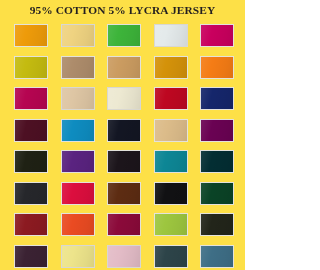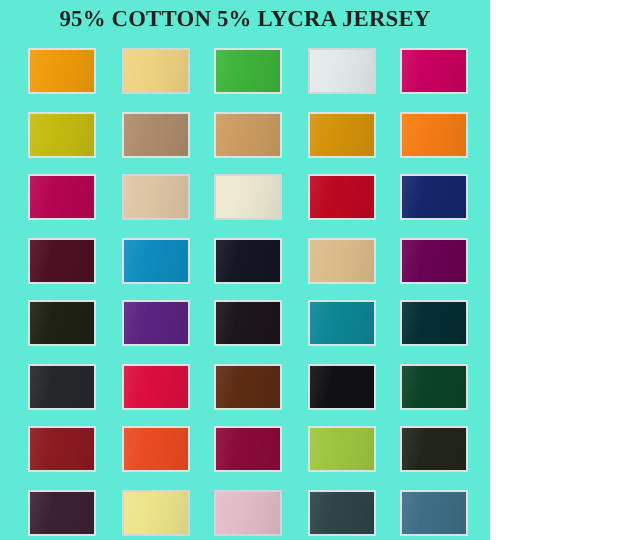--- a/index.html
+++ b/index.html
@@ -10,21 +10,21 @@
     width: 245px;
     height: 270px;
     overflow: hidden;
     background: #ffffff;
     font-family: "Liberation Serif", "DejaVu Serif", serif;
   }
   #page {
     position: relative;
     width: 245px;
     height: 270px;
-    background: #5eead4;
+    background: #fde047;
     overflow: hidden;
   }
   #title {
     position: absolute;
     top: 0px;
     left: 0;
     width: 245px;
     height: 21px;
     line-height: 20px;
     text-align: center;

